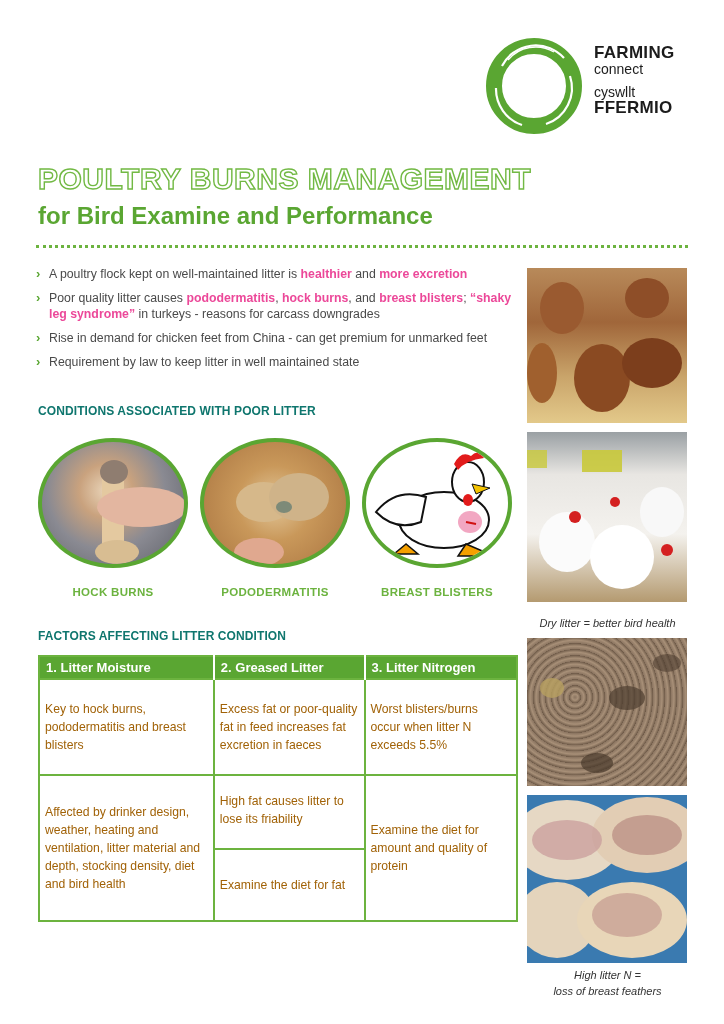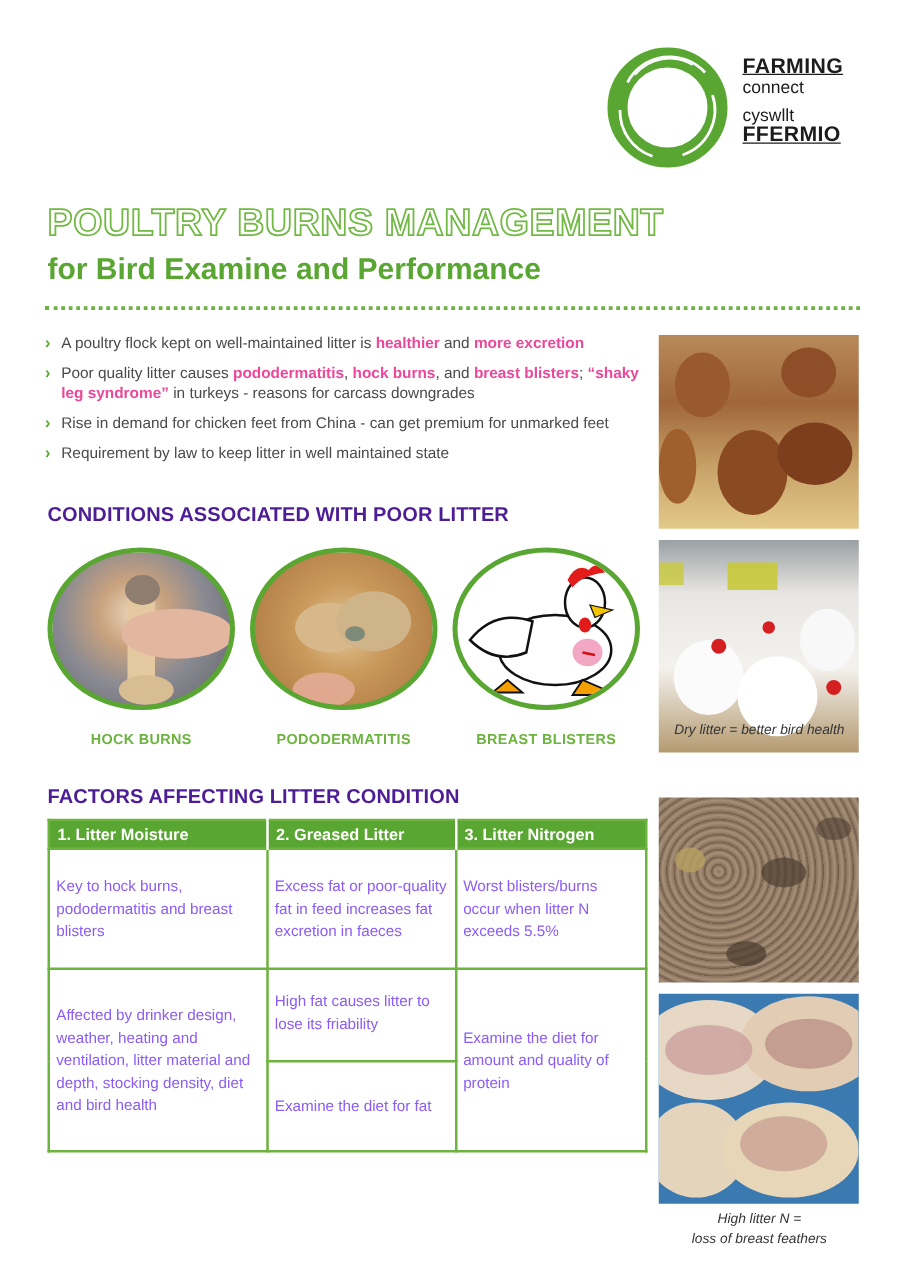--- a/index.html
+++ b/index.html
@@ -6,56 +6,56 @@
   body {
     width: 724px; height: 1024px; background: #ffffff; position: relative; overflow: hidden;
     font-family: "Liberation Sans", "DejaVu Sans", sans-serif; color: #3a3a3a;
   }
   .abs { position: absolute; }
 
   
   .logo { left: 484px; top: 36px; width: 210px; height: 100px; }
   .logo-ring { position: absolute; left: 0; top: 0; width: 100px; height: 100px; }
   .logo-text { position: absolute; left: 110px; top: 8px; line-height: 1; color: #1c1c1c; }
-  .logo-text .big { font-size: 17px; font-weight: bold; letter-spacing: 0.3px; text-decoration: underline; }
+  .logo-text .big { font-size: 17px; font-weight: bold; letter-spacing: 0.3px; }
   .logo-text .small { font-size: 14px; margin-top: 1px; }
   .logo-text .gap { height: 8px; }
 
   
   .title-main {
     left: 38px; top: 162px; font-size: 30px; font-weight: bold; letter-spacing: 0.5px;
     color: #ffffff; -webkit-text-stroke: 1.4px #72b944; white-space: nowrap;
   }
   .title-sub { left: 38px; top: 202px; font-size: 24px; font-weight: bold; color: #5aa632; white-space: nowrap; }
   .dotted-rule { left: 36px; top: 245px; width: 652px; height: 0; border-top: 3px dotted #6cb33f; }
 
   
   .bullets { left: 36px; top: 266px; width: 480px; }
   .bullet { position: relative; padding-left: 13px; font-size: 12.3px; line-height: 16px; margin-bottom: 8px; color: #4a4a4a; }
   .bullet .chev { position: absolute; left: 0; top: 0; color: #5aa632; font-weight: bold; font-size: 13px; }
   .bullet b { color: #ec4899; }
 
   
-  .section-h { font-size: 16px; font-weight: bold; color: #4c1d95; letter-spacing: 0.1px; white-space: nowrap; }
+  .section-h { font-size: 12px; font-weight: bold; color: #0f766e; letter-spacing: 0.1px; white-space: nowrap; }
 
   .circle {
     position: absolute; width: 150px; height: 130px; border-radius: 50%;
     border: 4px solid #5aa632; overflow: hidden;
   }
   .circle-label { position: absolute; font-size: 11.5px; font-weight: bold; color: #6cb33f; letter-spacing: 0.3px; text-align: center; width: 150px; }
 
   
   .factors { left: 38px; top: 655px; width: 480px; border: 2px solid #6cb33f; border-collapse: collapse; }
   .factors th {
     background: #5aa632; color: #fff; font-size: 13px; font-weight: bold; text-align: left;
     padding: 3px 6px; border-right: 2px solid #ffffff; height: 21px;
   }
   .factors th:last-child { border-right: none; }
   .factors td {
-    border: 2px solid #6cb33f; font-size: 12.2px; line-height: 18px; color: #8b5cf6;
+    border: 2px solid #6cb33f; font-size: 12.2px; line-height: 18px; color: #a16207;
     padding: 20px 5px; vertical-align: top;
   }
   .factors td.mid { vertical-align: middle; }
 
   
   .photo { position: absolute; left: 527px; width: 160px; overflow: hidden; }
   .caption { position: absolute; left: 520px; width: 175px; text-align: center; font-style: italic; font-size: 11px; color: #333; line-height: 16px; }
 </style>
 </head>
 <body>
@@ -166,21 +166,21 @@
     <rect x="55" y="18" width="40" height="22" fill="#c9c93a" opacity="0.9"></rect>
     <rect x="0" y="18" width="20" height="18" fill="#c9c93a" opacity="0.8"></rect>
     <ellipse cx="40" cy="110" rx="28" ry="30" fill="#fbfbfb"></ellipse>
     <ellipse cx="95" cy="125" rx="32" ry="32" fill="#ffffff"></ellipse>
     <ellipse cx="135" cy="80" rx="22" ry="25" fill="#f8f8f8"></ellipse>
     <circle cx="48" cy="85" r="6" fill="#d42020"></circle>
     <circle cx="140" cy="118" r="6" fill="#d42020"></circle>
     <circle cx="88" cy="70" r="5" fill="#d42020"></circle>
   </svg>
 </div>
-<div class="caption" style="top:576px;">Dry litter = better bird health</div>
+<div class="caption" style="top:615px;">Dry litter = better bird health</div>
 
 <div class="photo" style="top:638px; height:148px; background: repeating-radial-gradient(circle at 30% 40%, #8a7460 0px, #a89078 3px, #6e5a48 6px);">
   <svg width="160" height="148" viewBox="0 0 160 148">
     <ellipse cx="100" cy="60" rx="18" ry="12" fill="#4e3e30" opacity="0.7"></ellipse>
     <ellipse cx="25" cy="50" rx="12" ry="10" fill="#b8a060" opacity="0.8"></ellipse>
     <ellipse cx="70" cy="125" rx="16" ry="10" fill="#4a3a2c" opacity="0.7"></ellipse>
     <ellipse cx="140" cy="25" rx="14" ry="9" fill="#4e3e30" opacity="0.6"></ellipse>
   </svg>
 </div>
 <div class="photo" style="top:795px; height:168px; background:#3a7ab0;">

